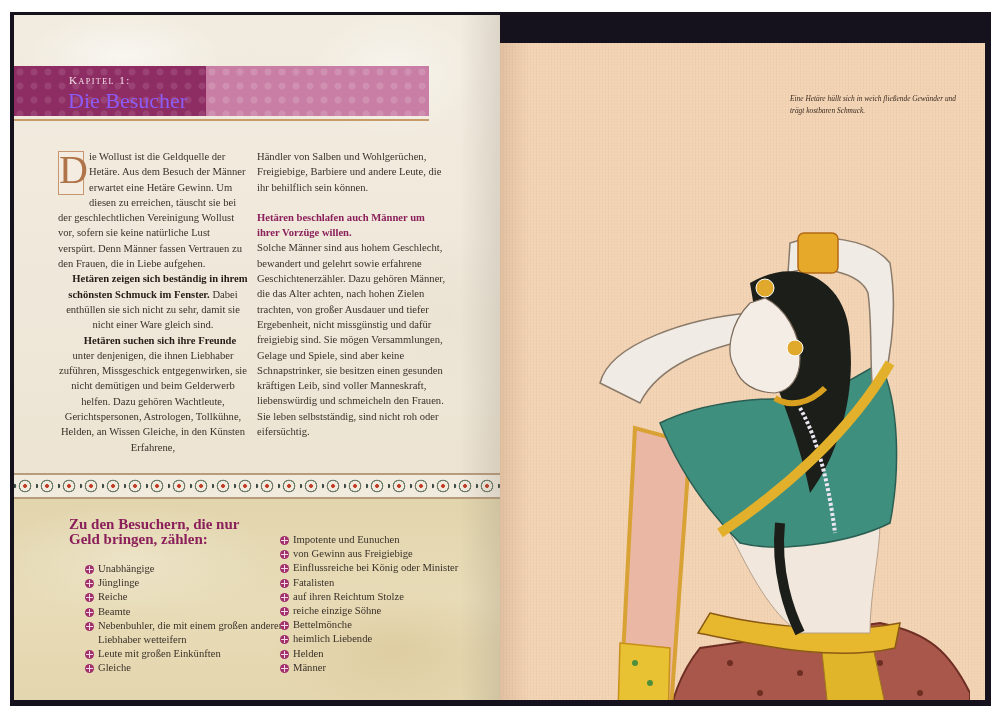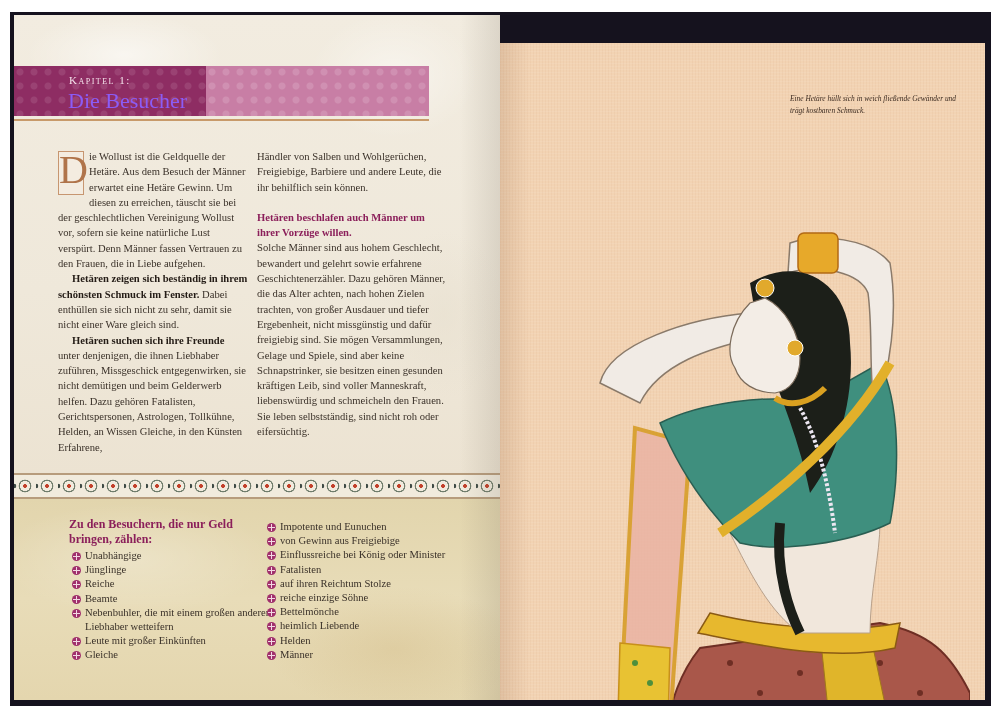--- a/index.html
+++ b/index.html
@@ -37,42 +37,42 @@
   .chapter-title { position: absolute; left: 54px; top: 22px; font-size: 22px; color: #8b5cf6; }
 
   .col { position: absolute; font-size: 10.6px; line-height: 15.3px; color: #3a3129; }
   .col-1 { left: 44px; top: 134px; width: 190px; }
   .col-2 { left: 243px; top: 134px; width: 190px; }
   .col p { margin: 0; }
   .dropcap { float: left; font-size: 40px; line-height: 36px; color: #b0744a; margin: 2px 5px 0 0;
              font-family: "Liberation Serif", serif; width: 24px; height: 42px;
              border: 1px solid #c79670; text-align: center; background: #f4ece0; }
   .b { font-weight: bold; color: #241c16; }
-  .indent { text-indent: 14px; }
+  .indent { text-indent: 14px; text-align: center; }
   .hl { font-weight: bold; color: #8b1f5a; }
   .gap { height: 15px; }
 
   .ornament { position: absolute; left: 0; top: 458px; width: 486px; height: 22px;
     background-color: #f1ebdd;
     border-top: 2px solid #b79c7c; border-bottom: 2px solid #b79c7c;
     background-image:
       radial-gradient(circle at 11px 11px, #c2402a 1.6px, transparent 2.2px),
       radial-gradient(circle at 11px 11px, transparent 5px, #6f7c6b 5.2px, #6f7c6b 6.2px, transparent 6.6px),
       radial-gradient(circle at 0px 11px, #3e4a44 2px, transparent 2.6px);
     background-size: 22px 22px; }
 
   .lower { position: absolute; left: 0; top: 484px; width: 486px; height: 201px;
     background:
       radial-gradient(ellipse 200px 80px at 120px 60px, rgba(255,255,255,0.25), transparent 70%),
       radial-gradient(ellipse 180px 90px at 380px 150px, rgba(200,170,110,0.25), transparent 70%),
       linear-gradient(180deg, #e2d5ad 0%, #e8dcb8 50%, #e4d6ae 100%); }
 
-  .list-head { position: absolute; left: 55px; top: 502px; width: 200px; font-size: 12px;
+  .list-head { position: absolute; left: 55px; top: 502px; width: 200px; font-size: 15px;
                line-height: 14.5px; font-weight: bold; color: #8b1f5a; }
-  .list { position: absolute; margin: 3px; padding: 0; list-style: none; font-size: 10.6px;
+  .list { position: absolute; margin: 16px; padding: 0; list-style: none; font-size: 10.6px;
           line-height: 14.2px; color: #3a3129; }
   .list-1 { left: 55px; top: 531px; width: 200px; }
   .list-2 { left: 250px; top: 502px; width: 220px; }
   .list li { position: relative; padding-left: 13px; }
   .bullet { position: absolute; left: 0; top: 3px; width: 9px; height: 9px; border-radius: 50%;
             background: #a0306c; }
   .bullet::before { content: ""; position: absolute; left: 4px; top: 1px; width: 1px; height: 7px; background: #f3d7e4; }
   .bullet::after { content: ""; position: absolute; left: 1px; top: 4px; width: 7px; height: 1px; background: #f3d7e4; }
 
   
@@ -106,21 +106,21 @@
     <div class="chapter-rule"></div>
 
     <div class="col col-1">
       <p>
         <span class="dropcap">D</span><span>ie Wollust ist die Geldquelle der Hetäre. Aus dem Besuch der Männer erwartet eine Hetäre Gewinn. Um diesen zu erreichen, täuscht sie bei der geschlechtlichen Vereinigung Wollust vor, sofern sie keine natürliche Lust verspürt. Denn Männer fassen Vertrauen zu den Frauen, die in Liebe aufgehen.</span>
       </p>
       <p class="indent">
         <span class="b">Hetären zeigen sich beständig in ihrem schönsten Schmuck im Fenster.</span><span> Dabei enthüllen sie sich nicht zu sehr, damit sie nicht einer Ware gleich sind.</span>
       </p>
       <p class="indent">
-        <span class="b">Hetären suchen sich ihre Freunde</span><span> unter denjenigen, die ihnen Liebhaber zuführen, Missgeschick entgegenwirken, sie nicht demütigen und beim Gelderwerb helfen. Dazu gehören Fatalisten, Gerichtspersonen, Astrologen, Tollkühne, Helden, an Wissen Gleiche, in den Künsten Erfahrene,</span>
+        <span class="b">Hetären suchen sich ihre Freunde</span><span> unter denjenigen, die ihnen Liebhaber zuführen, Missgeschick entgegenwirken, sie nicht demütigen und beim Gelderwerb helfen. Dazu gehören Wachtleute, Gerichtspersonen, Astrologen, Tollkühne, Helden, an Wissen Gleiche, in den Künsten Erfahrene,</span>
       </p>
     </div>
 
     <div class="col col-2">
       <p>Händler von Salben und Wohlgerüchen, Freigiebige, Barbiere und andere Leute, die ihr behilflich sein können.</p>
       <div class="gap"></div>
       <p class="hl">Hetären beschlafen auch Männer um ihrer Vorzüge willen.</p>
       <p>Solche Männer sind aus hohem Geschlecht, bewandert und gelehrt sowie erfahrene Geschichtenerzähler. Dazu gehören Männer, die das Alter achten, nach hohen Zielen trachten, von großer Ausdauer und tiefer Ergebenheit, nicht missgünstig und dafür freigiebig sind. Sie mögen Versammlungen, Gelage und Spiele, sind aber keine Schnapstrinker, sie besitzen einen gesunden kräftigen Leib, sind voller Manneskraft, liebenswürdig und schmeicheln den Frauen. Sie leben selbstständig, sind nicht roh oder eifersüchtig.</p>
     </div>
 
@@ -129,21 +129,21 @@
     <div class="lower"></div>
 
     <div class="list-head">Zu den Besuchern, die nur Geld bringen, zählen:</div>
 
     <ul class="list list-1">
       <li><span class="bullet"></span><span>Unabhängige</span></li>
       <li><span class="bullet"></span><span>Jünglinge</span></li>
       <li><span class="bullet"></span><span>Reiche</span></li>
       <li><span class="bullet"></span><span>Beamte</span></li>
       <li><span class="bullet"></span><span>Nebenbuhler, die mit einem großen anderen Liebhaber wetteifern</span></li>
-      <li><span class="bullet"></span><span>Leute mit großer Einkünften</span></li>
+      <li><span class="bullet"></span><span>Leute mit großen Einkünften</span></li>
       <li><span class="bullet"></span><span>Gleiche</span></li>
     </ul>
 
     <ul class="list list-2">
       <li><span class="bullet"></span><span>Impotente und Eunuchen</span></li>
       <li><span class="bullet"></span><span>von Gewinn aus Freigiebige</span></li>
       <li><span class="bullet"></span><span>Einflussreiche bei König oder Minister</span></li>
       <li><span class="bullet"></span><span>Fatalisten</span></li>
       <li><span class="bullet"></span><span>auf ihren Reichtum Stolze</span></li>
       <li><span class="bullet"></span><span>reiche einzige Söhne</span></li>

